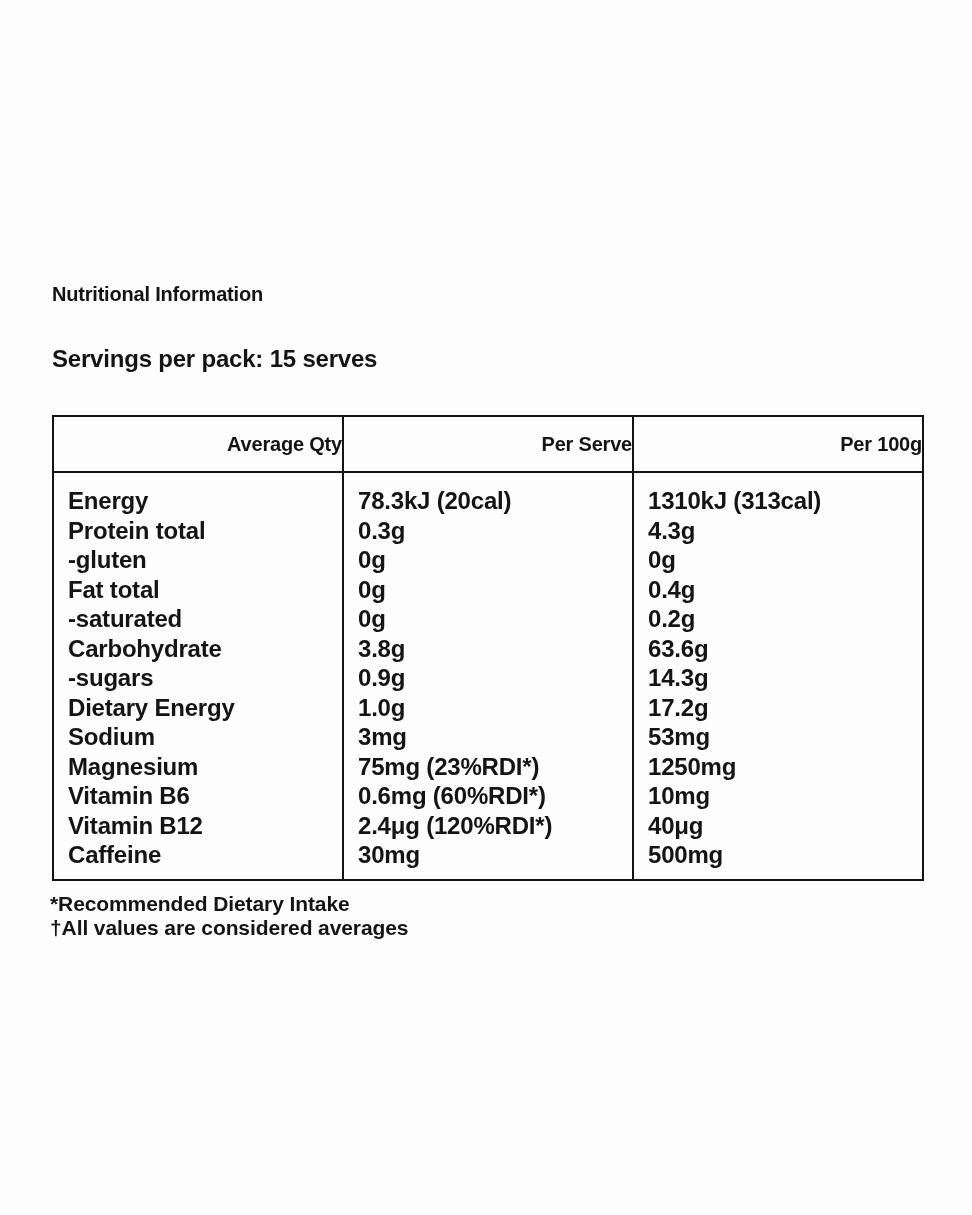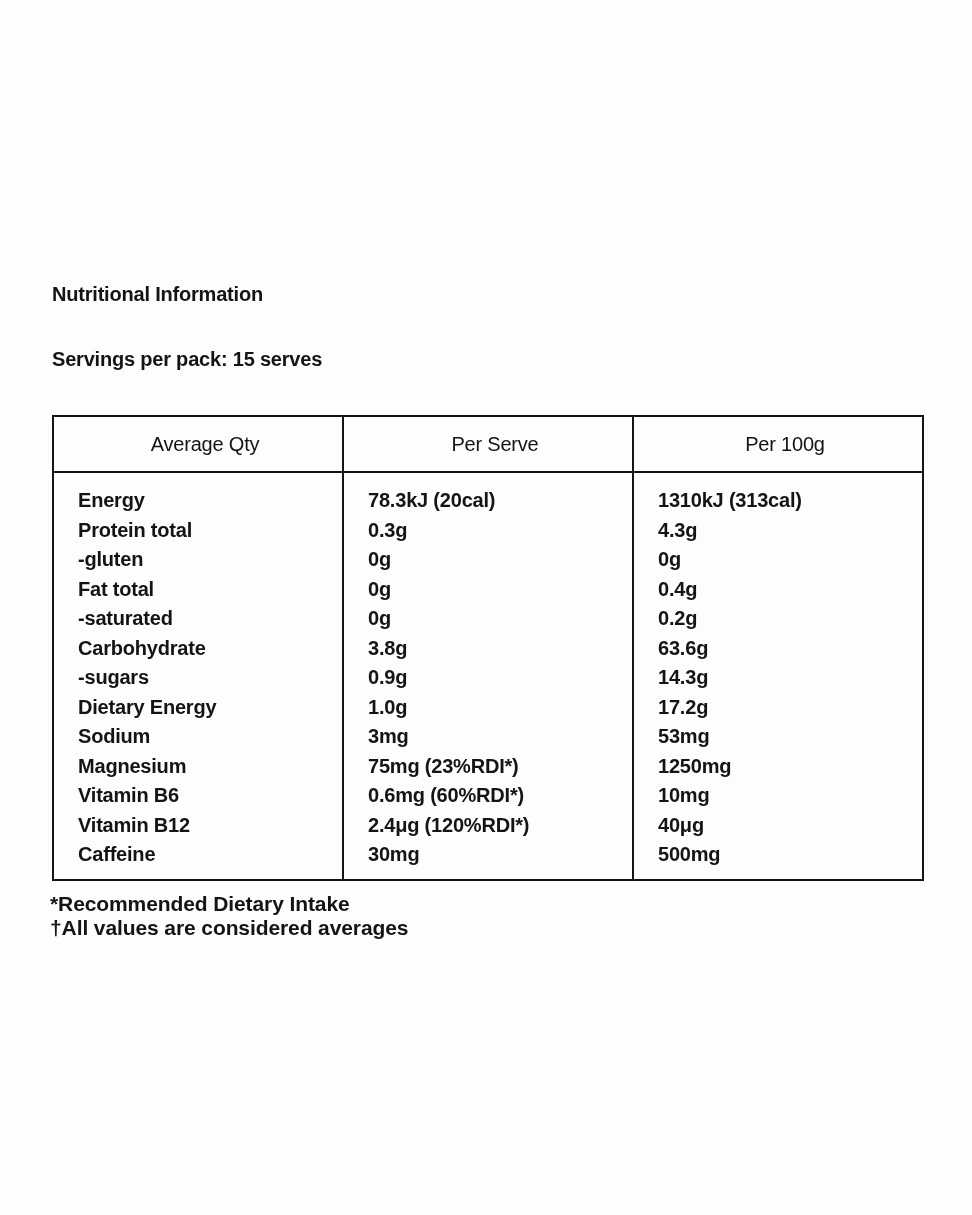--- a/index.html
+++ b/index.html
@@ -20,53 +20,53 @@
     left: 52px;
     top: 283px;
     font-size: 20px;
     font-weight: 700;
     letter-spacing: -0.2px;
   }
   .serving-info {
     position: absolute;
     left: 52px;
     top: 344px;
-    font-size: 20px;
+    font-size: 24px;
     font-weight: 700;
     line-height: 30px;
     letter-spacing: -0.2px;
   }
   table.nutrition {
     position: absolute;
     left: 52px;
     top: 415px;
     width: 870px;
     border-collapse: collapse;
     table-layout: fixed;
     border: 2px solid #141414;
   }
   table.nutrition col { width: 290px; }
   table.nutrition th {
     height: 54px;
-    text-align: center;
+    text-align: right;
     vertical-align: middle;
     padding: 0 0 0 14px;
     font-size: 20px;
-    font-weight: 400;
+    font-weight: 700;
     letter-spacing: -0.2px;
     border-bottom: 2px solid #141414;
   }
   table.nutrition th + th,
   table.nutrition td + td {
     border-left: 2px solid #141414;
     border-radius: 21px;
   }
   table.nutrition td {
-    padding: 0 0 0 24px;
-    font-size: 20px;
+    padding: 0 0 0 14px;
+    font-size: 24px;
     font-weight: 600;
     line-height: 29.5px;
     letter-spacing: -0.2px;
     vertical-align: top;
     white-space: nowrap;
     overflow: hidden;
   }
   table.nutrition tbody tr:first-child td { padding-top: 13px; }
   table.nutrition tbody tr:last-child td { padding-bottom: 9px; }
   .footnotes {

